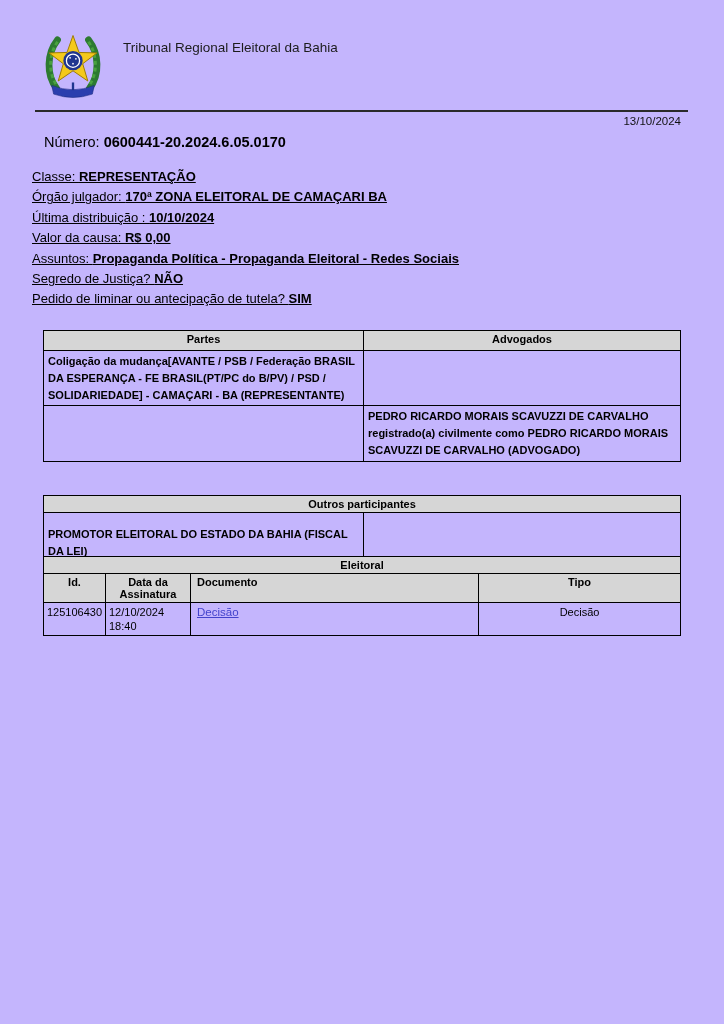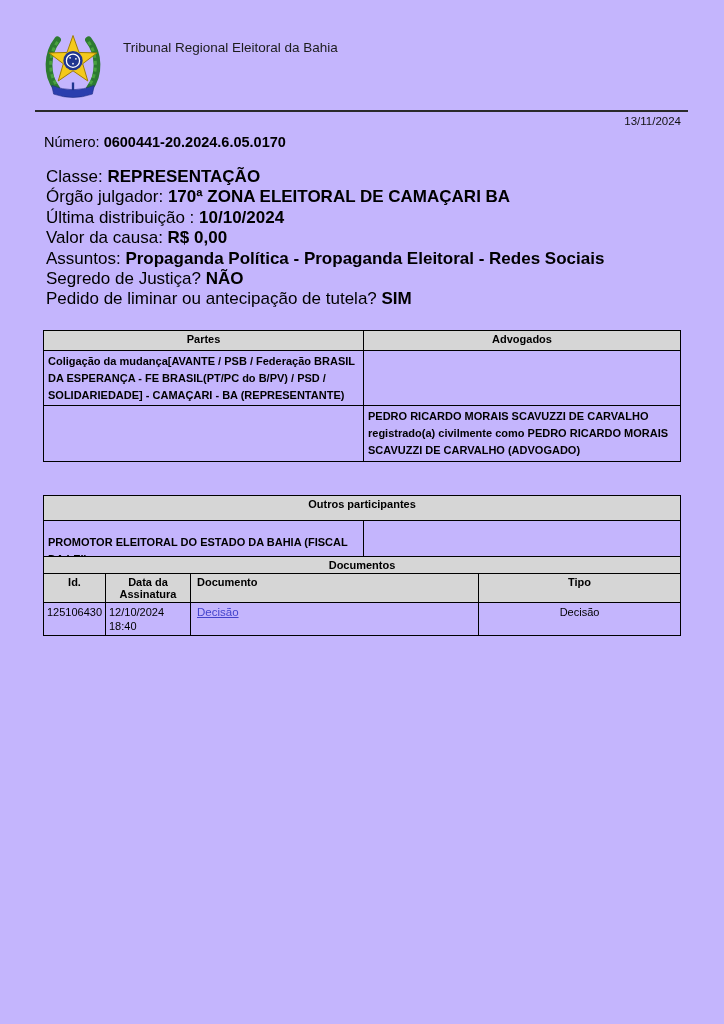--- a/index.html
+++ b/index.html
@@ -7,34 +7,34 @@
     position:relative;width:724px;height:1024px;background:#c4b5fd;
     font-family:"Liberation Sans","DejaVu Sans",sans-serif;color:#000;overflow:hidden;
   }
   
   .header{position:absolute;left:42px;top:30px;display:flex;align-items:flex-start;}
   .logo{display:block;width:62px;height:72px;}
   .org{margin-left:19px;margin-top:9px;font-size:13.5px;line-height:17px;color:#1c1c1c;}
   .rule{position:absolute;left:35px;top:110px;width:653px;height:2px;background:#2a2a2a;}
   .date{position:absolute;top:115px;right:43px;font-size:11.5px;color:#111;}
   .numero{position:absolute;left:44px;top:134px;font-size:14.5px;}
-  .fields{position:absolute;left:46px;top:167px;font-size:17px;line-height:20.4px;}
+  .fields{position:absolute;left:32px;top:167px;font-size:13px;line-height:20.4px;text-decoration:underline;}
   .fields b,.numero b{font-weight:bold;}
   
   .tbl{position:absolute;left:43px;width:637px;border-collapse:collapse;table-layout:fixed;}
   .tbl th,.tbl td{border:1px solid #000;vertical-align:top;overflow:hidden;}
   .tbl th{background:#d6d6d6;font-size:11px;font-weight:bold;text-align:center;padding:2px 8px;}
   .partes{top:330px;}
   .partes thead tr{height:20px;}
   .partes td{font-size:11px;font-weight:bold;line-height:16.8px;padding:2px 4px;margin-left:28px;}
   .partes tbody tr:nth-child(1){height:54px;}
   .partes tbody tr:nth-child(2){height:52px;}
   .partes tbody tr:nth-child(3){height:31px;}
   .outros{top:495px;}
-  .outros thead tr{height:25px;}
+  .outros thead tr{height:17px;}
   .outros td{font-size:11px;font-weight:bold;line-height:16.8px;padding:13px 4px;}
   .outros tbody tr{height:37px;}
   .docs{top:556px;}
   .docs thead tr.bar{height:17px;}
   .docs thead tr.cols{height:27px;}
   .docs tbody tr{height:31px;}
   .docs td{font-size:11px;font-weight:normal;padding:2px 3px;line-height:14px;}
   .docs th.h-doc{text-align:left;padding-left:6px;}
   .docs td.c-doc{padding-left:6px;}
   .docs td.c-tipo{text-align:center;}
@@ -61,21 +61,21 @@
         <rect x="30.8" y="54" width="2.4" height="14" fill="#20368f"></rect>
         <path d="M10 57 Q32 66 54 57 L52 66 Q32 73 12 66 Z" fill="#2b3eae" stroke="#1b2a80" stroke-width="0.6"></path>
       </svg>
     </span>
     <div class="org">
       <div>Tribunal Regional Eleitoral da Bahia</div>
     </div>
   </div>
 
   <div class="rule"></div>
-  <div class="date">13/11/2024</div>
+  <div class="date">13/10/2024</div>
 
   <div class="numero">
     <span>Número: </span><b>0600441-20.2024.6.05.0170</b>
   </div>
 
   <div class="fields">
     <div><span>Classe: </span><b>REPRESENTAÇÃO</b></div>
     <div><span>Órgão julgador: </span><b>170ª ZONA ELEITORAL DE CAMAÇARI BA</b></div>
     <div><span>Última distribuição : </span><b>10/10/2024</b></div>
     <div><span>Valor da causa: </span><b>R$ 0,00</b></div>
@@ -127,21 +127,21 @@
 
   <table class="tbl docs">
     <colgroup>
       <col style="width:62px">
         <col style="width:85px">
         <col style="width:288px">
         <col style="width:202px">
     </colgroup>
     <thead>
       <tr class="bar">
-        <th colspan="4">Documentos</th>
+        <th colspan="4">Eleitoral</th>
       </tr>
       <tr class="cols">
         <th>Id.</th>
         <th>Data da Assinatura</th>
         <th class="h-doc">Documento</th>
         <th>Tipo</th>
       </tr>
     </thead>
     <tbody>
       <tr>

